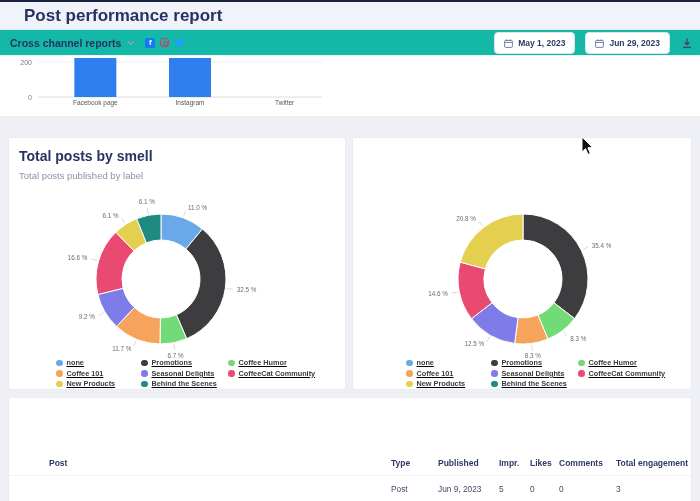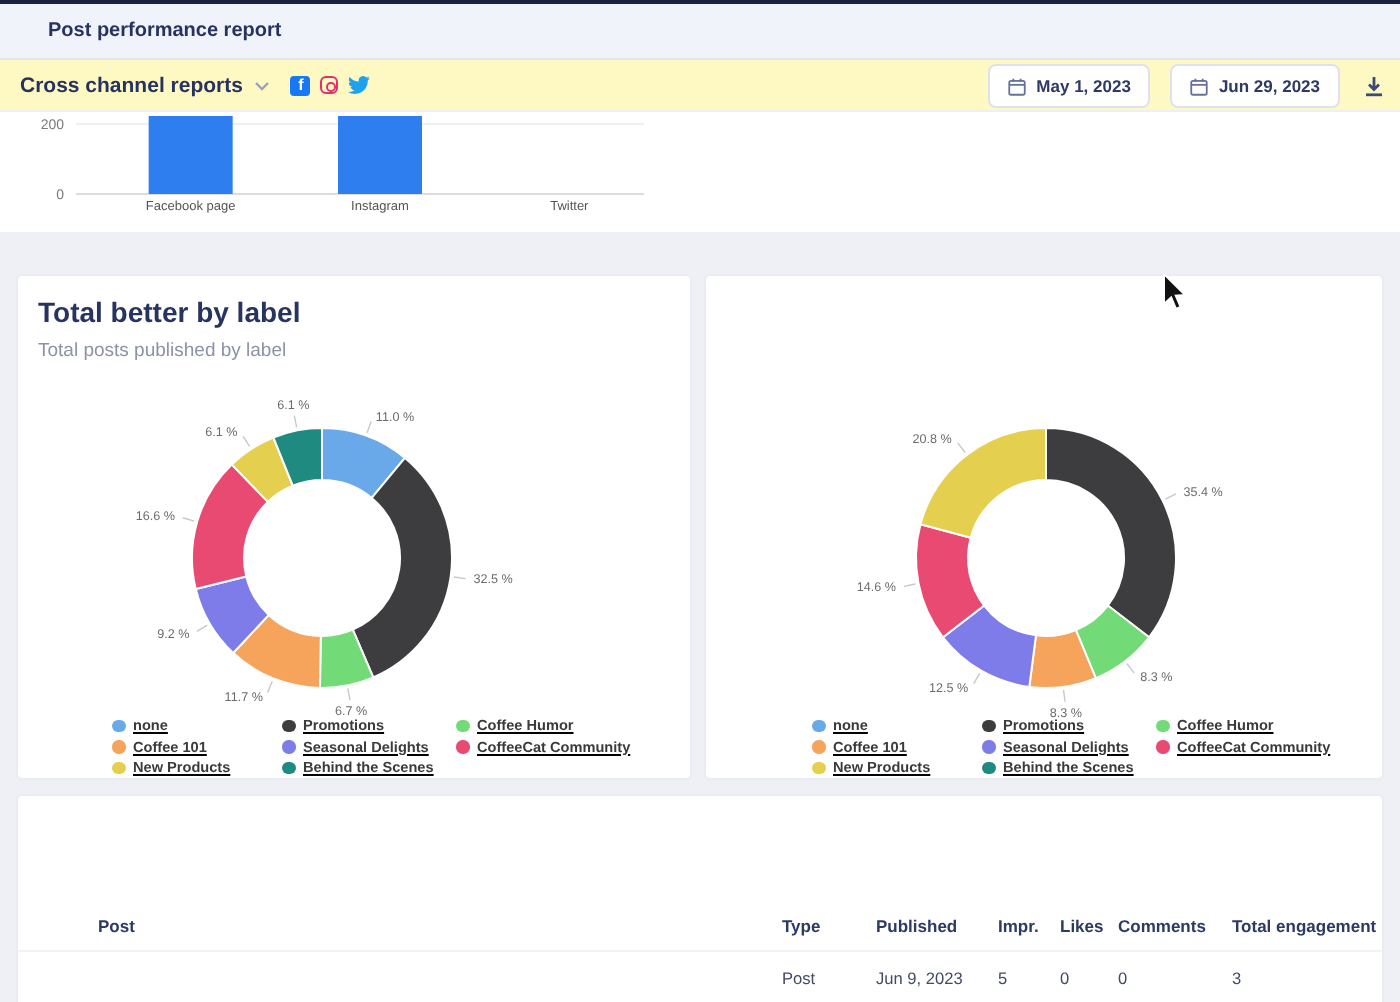--- a/index.html
+++ b/index.html
@@ -1,22 +1,22 @@
 <!DOCTYPE html>
 <html><head>
 <meta charset="utf-8">
 <style>
   html,body{margin:0;padding:0;}
   .stage{position:relative;width:700px;height:501px;overflow:hidden;background:#eef0f6;
          font-family:"Liberation Sans",sans-serif;-webkit-font-smoothing:antialiased;}
   .topline{position:absolute;left:0;top:0;width:700px;height:2px;background:#1b2240;}
   .app-header{position:absolute;left:0;top:2px;width:700px;height:28px;background:#f1f3fa;
               border-bottom:1px solid #e2e6f1;display:flex;align-items:center;box-sizing:border-box;}
-  .app-header .title{margin-left:24px;font-size:10px;font-weight:700;color:#263360;}
-  .toolbar{position:absolute;left:0;top:30px;width:700px;height:26px;background:#fef9c3;
+  .app-header .title{margin-left:24px;font-size:17px;font-weight:700;color:#263360;}
+  .toolbar{position:absolute;left:0;top:30px;width:700px;height:26px;background:#14b8a6;
            border-bottom:1px solid #eef0f5;display:flex;align-items:center;box-sizing:border-box;}
   .selector{display:flex;align-items:center;margin-left:10px;cursor:pointer;}
   .selector .sel-label{font-size:10.5px;font-weight:700;color:#263360;}
   .chev{margin-left:6px;display:inline-flex;}
   .soc{display:flex;align-items:center;gap:5px;margin-left:10px;}
   .fb{width:10px;height:10px;background:#1877f2;border-radius:2px;color:#fff;font-size:8px;font-weight:700;
       display:flex;align-items:center;justify-content:center;line-height:1;}
   .ig{width:9px;height:9px;border:1.3px solid #e1306c;border-radius:3px;position:relative;box-sizing:border-box;}
   .ig:after{content:"";position:absolute;left:2px;top:2px;width:2.8px;height:2.8px;border:1px solid #e1306c;border-radius:50%;}
   .dates{position:absolute;right:6px;top:0;height:26px;display:flex;align-items:center;gap:10px;}
@@ -119,21 +119,21 @@
         <text x="32" y="8.5" text-anchor="end" font-size="7" fill="#7a7a7a">200</text>
         <rect x="74.33333333333334" y="2" width="42" height="39" fill="#2e7ef0"></rect>
         <text x="95.33333333333334" y="49" text-anchor="middle" font-size="6.5" fill="#555">Facebook page</text>
         <rect x="169" y="2" width="42" height="39" fill="#2e7ef0"></rect>
         <text x="190" y="49" text-anchor="middle" font-size="6.5" fill="#555">Instagram</text>
         <text x="284.6666666666667" y="49" text-anchor="middle" font-size="6.5" fill="#555">Twitter</text>
       </svg>
   </div>
 
   <div class="card pie-card-left">
-    <div class="card-title">Total better by label</div>
+    <div class="card-title">Total posts by smell</div>
     <div class="card-sub">Total posts published by label</div>
     <svg class="pie-svg" width="336" height="172" viewBox="0 0 336 172" id="pie0">
         <path d="M152 26A65 65 0 0 1 193.46719919895227 40.94531599745722L176.88031951937137 60.967189598474334A39 39 0 0 0 152 52Z" fill="#6aa9e9" stroke="#fff" stroke-width="1"></path>
         <line x1="174.5477141378959" y1="28.439224851703365" x2="176.58209436086395" y2="22.794643635315694" stroke="#c8c8c8" stroke-width="0.7"></line>
         <text x="178.92975278710063" y="22.442734795154166" text-anchor="start" font-size="6.3" fill="#6c6c6c">11.0 %</text>
         <path d="M193.46719919895227 40.94531599745722A65 65 0 0 1 177.65130767871366 150.72445407345273L167.3907846072282 126.83467244407164A39 39 0 0 0 176.88031951937137 60.967189598474334Z" fill="#3d3d40" stroke="#fff" stroke-width="1"></path>
         <line x1="217.8204175956316" y1="100.48275421682276" x2="223.75910188997432" y2="101.33834106345338" stroke="#c8c8c8" stroke-width="0.7"></line>
         <text x="227.73355367928377" y="103.6948355828828" text-anchor="start" font-size="6.3" fill="#6c6c6c">32.5 %</text>
         <path d="M177.65130767871366 150.72445407345273A65 65 0 0 1 150.97800246129233 155.9919650497727L151.3868014767754 129.9951790298636A39 39 0 0 0 167.3907846072282 126.83467244407164Z" fill="#72db78" stroke="#fff" stroke-width="1"></path>
         <line x1="164.88375995725372" y1="156.24000865545517" x2="166.0462044646751" y2="162.12632522587216" stroke="#c8c8c8" stroke-width="0.7"></line>

